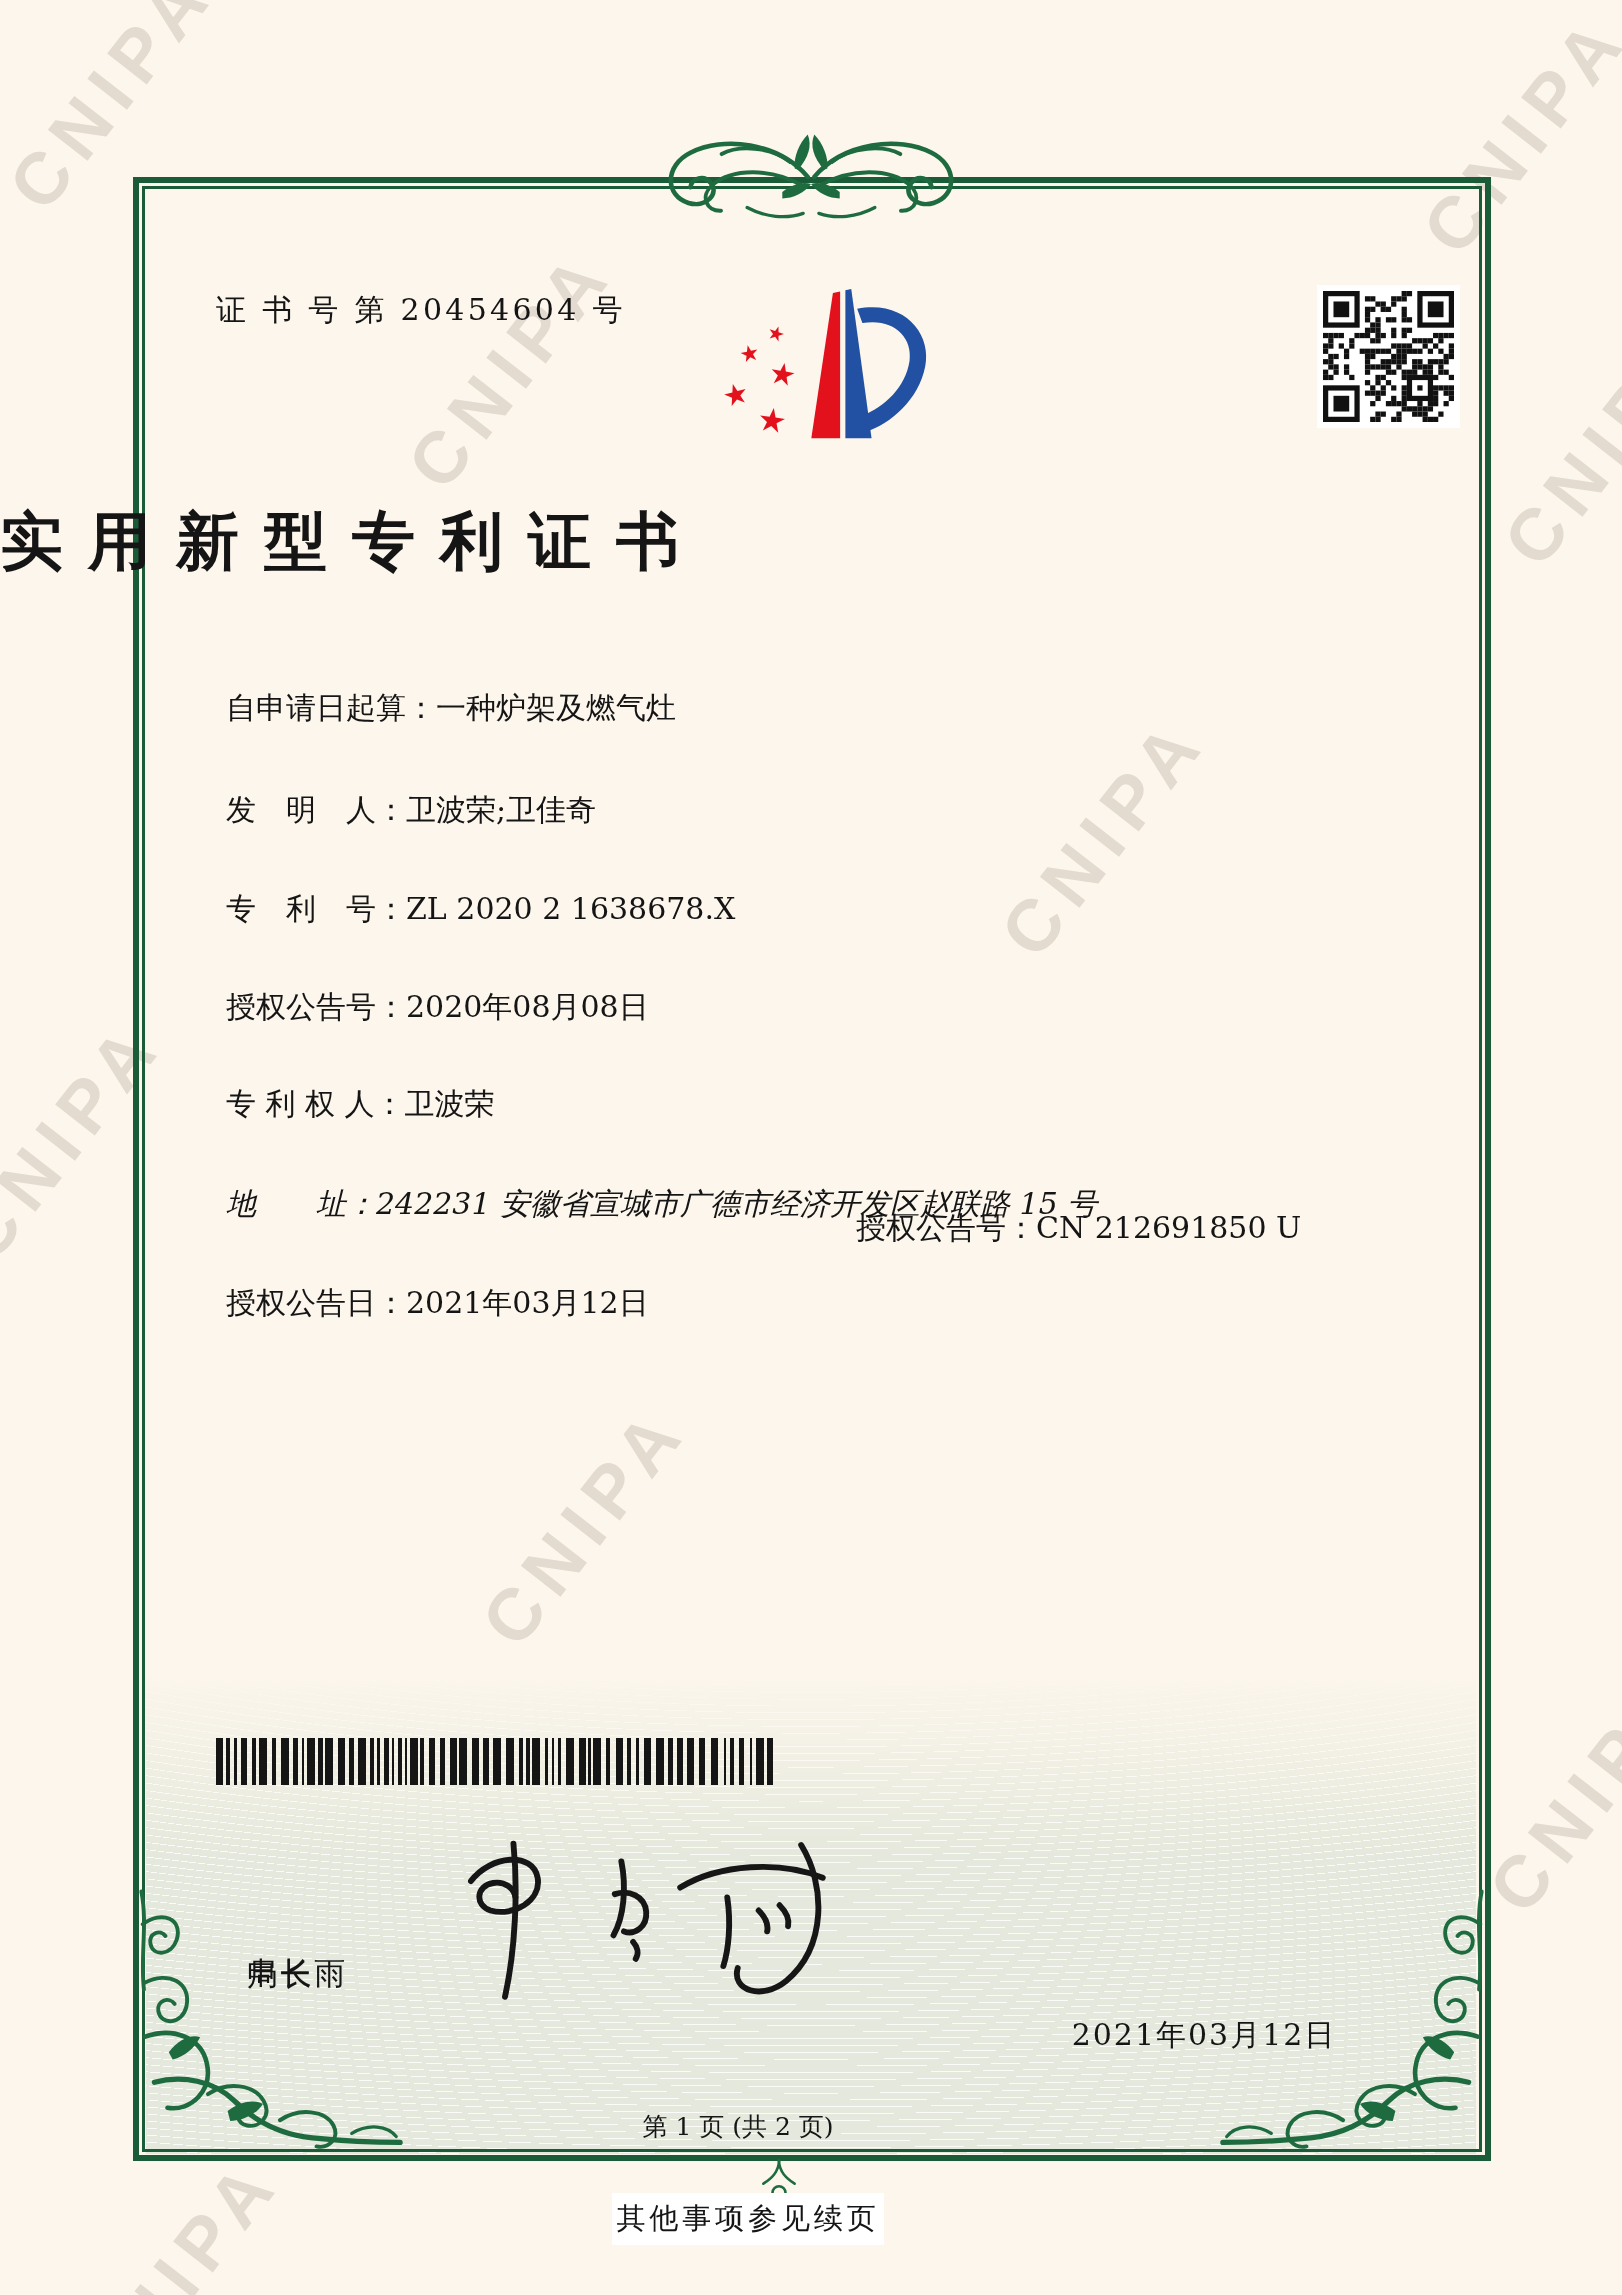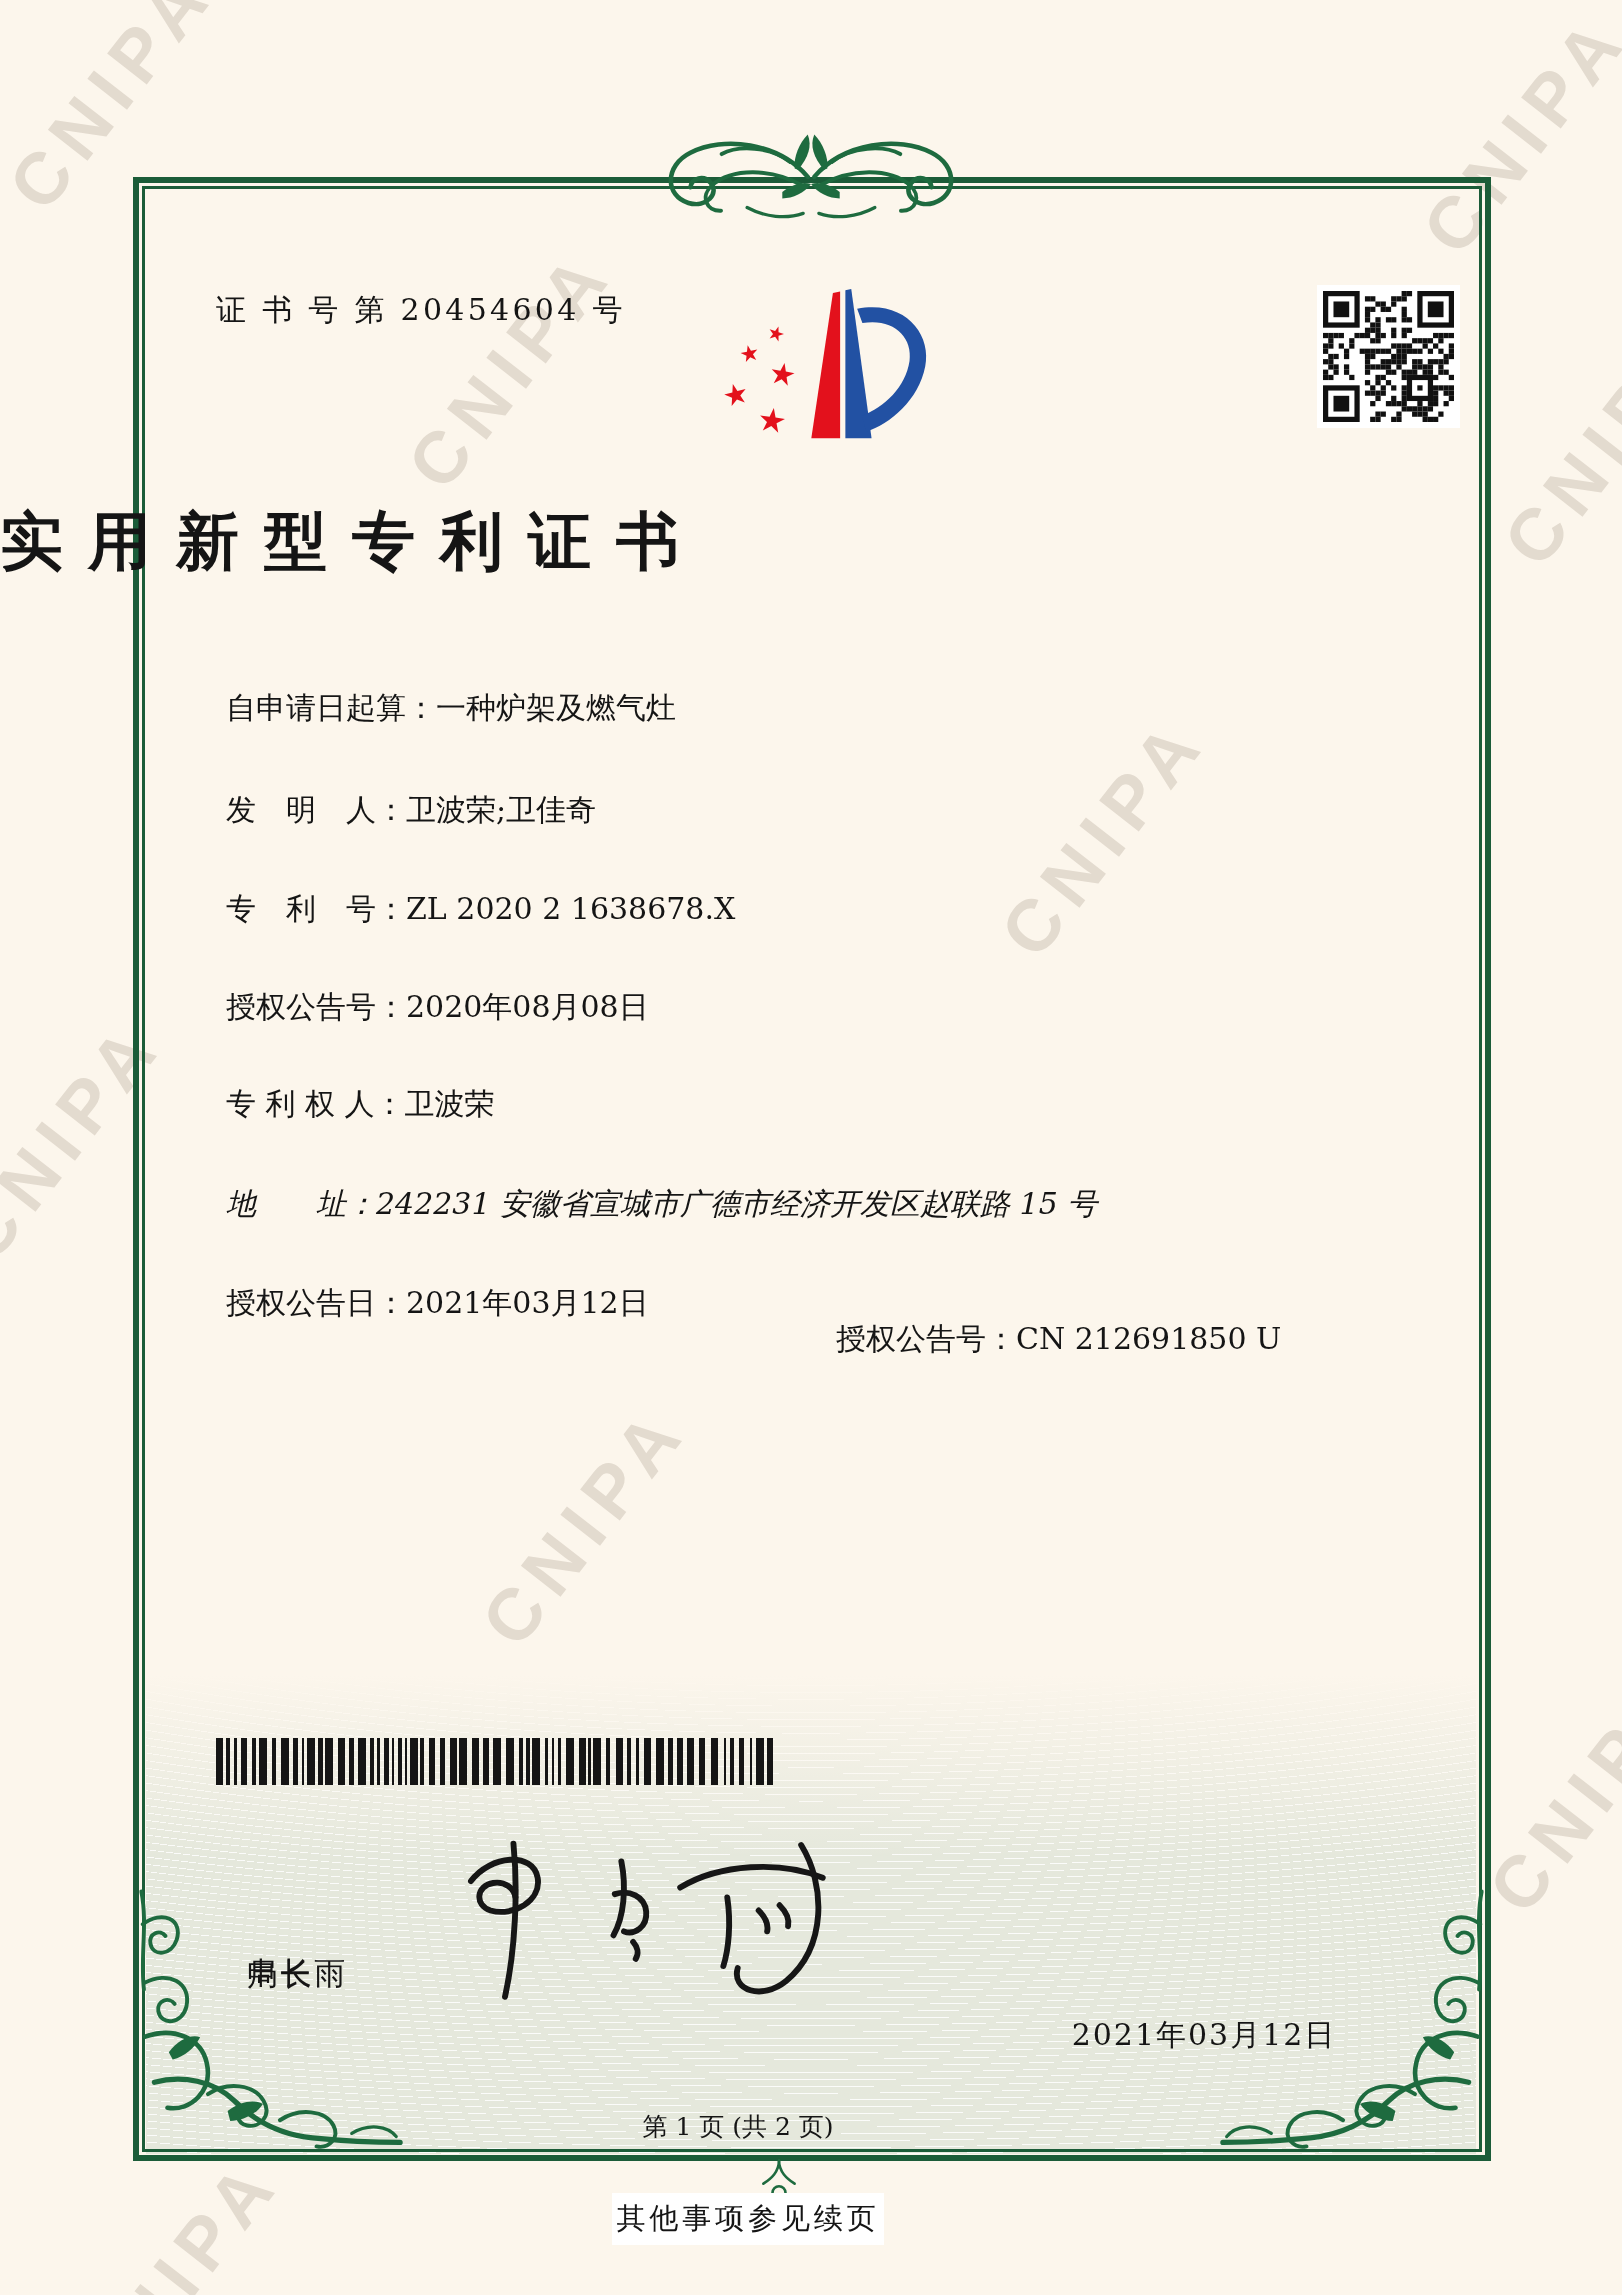--- a/index.html
+++ b/index.html
@@ -386,21 +386,21 @@
 <div class="abs field" style="top:1084px;">
   <span>专 利 权 人：</span><span>卫波荣</span>
 </div>
 <div class="abs field" style="top:1184px;font-style:italic;">
   <span>地　　址：</span><span>242231 安徽省宣城市广德市经济开发区赵联路 15 号</span>
 </div>
 
 <div class="abs field" style="top:1283px;">
   <span>授权公告日：</span><span>2021年03月12日</span>
 </div>
-<div class="abs grant-col2" style="top:1319px;">
+<div class="abs grant-col2" style="top:1208px;margin-left:20px;">
   <span>授权公告号：</span><span>CN 212691850 U</span>
 </div>
 
 <div class="abs body-text">
 </div>
 
 <div id="barcode" class="abs barcode">
     <span style="flex:0 0 auto;width:6.5px;background:#151515;"></span>
     <span style="flex:0 0 auto;width:3.9px;"></span>
     <span style="flex:0 0 auto;width:3.9px;background:#151515;"></span>

